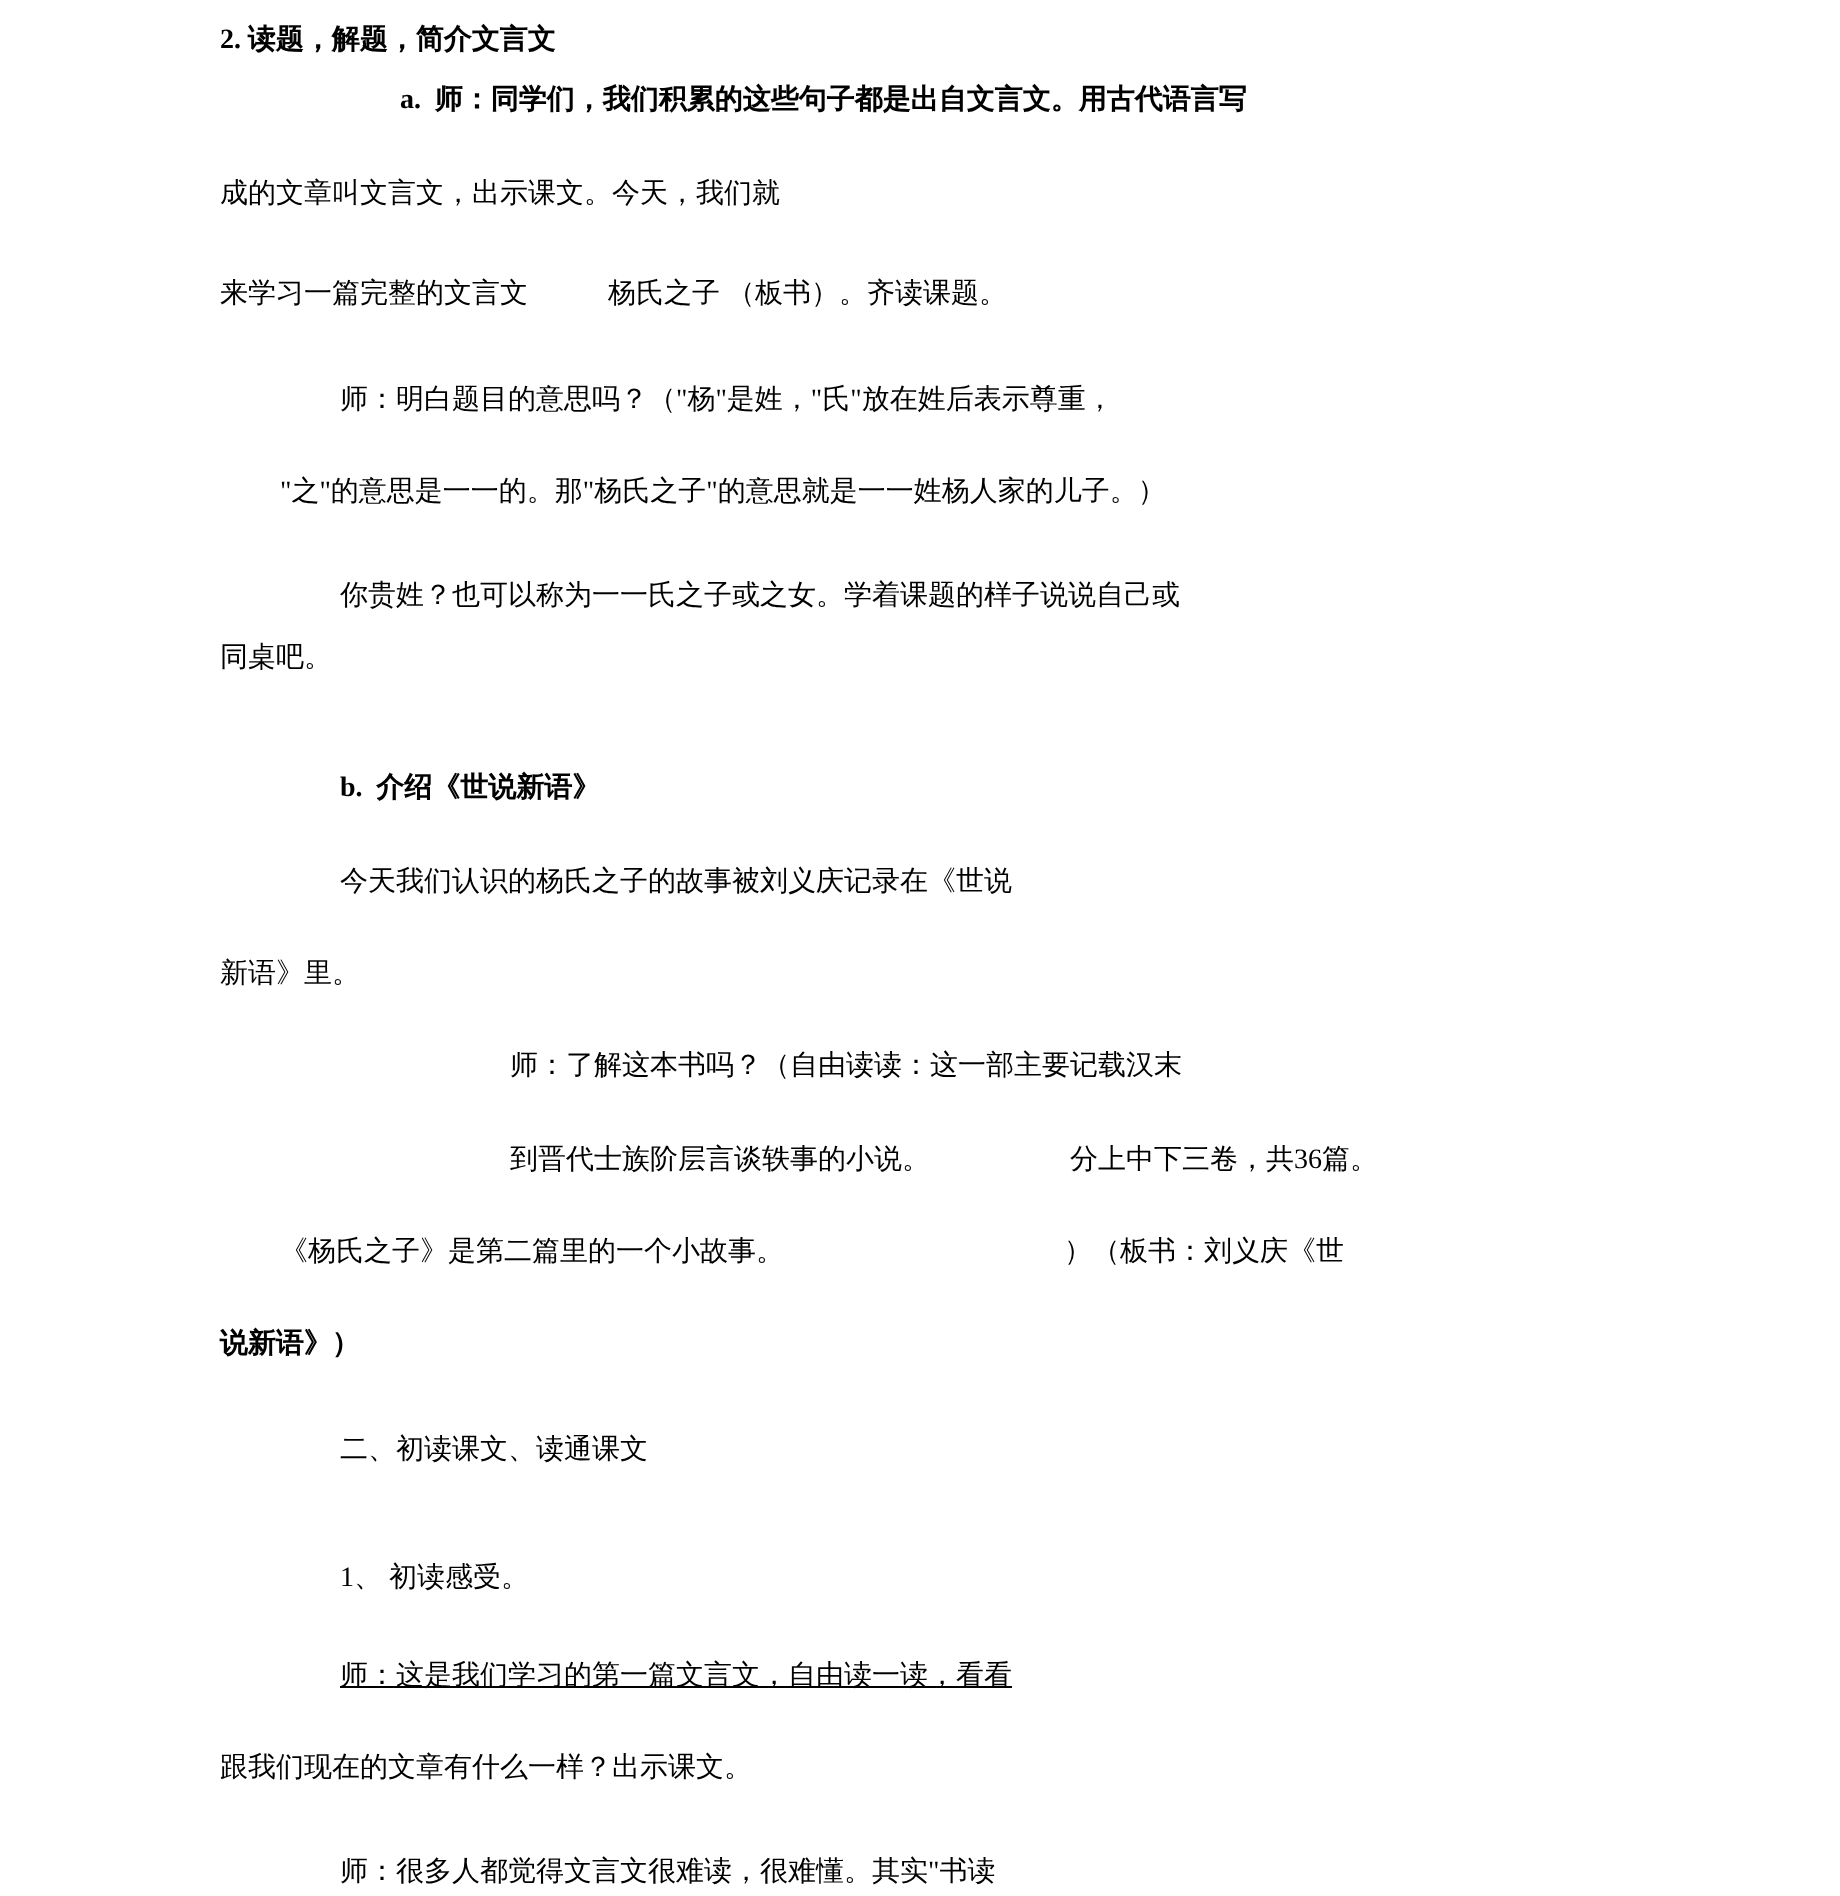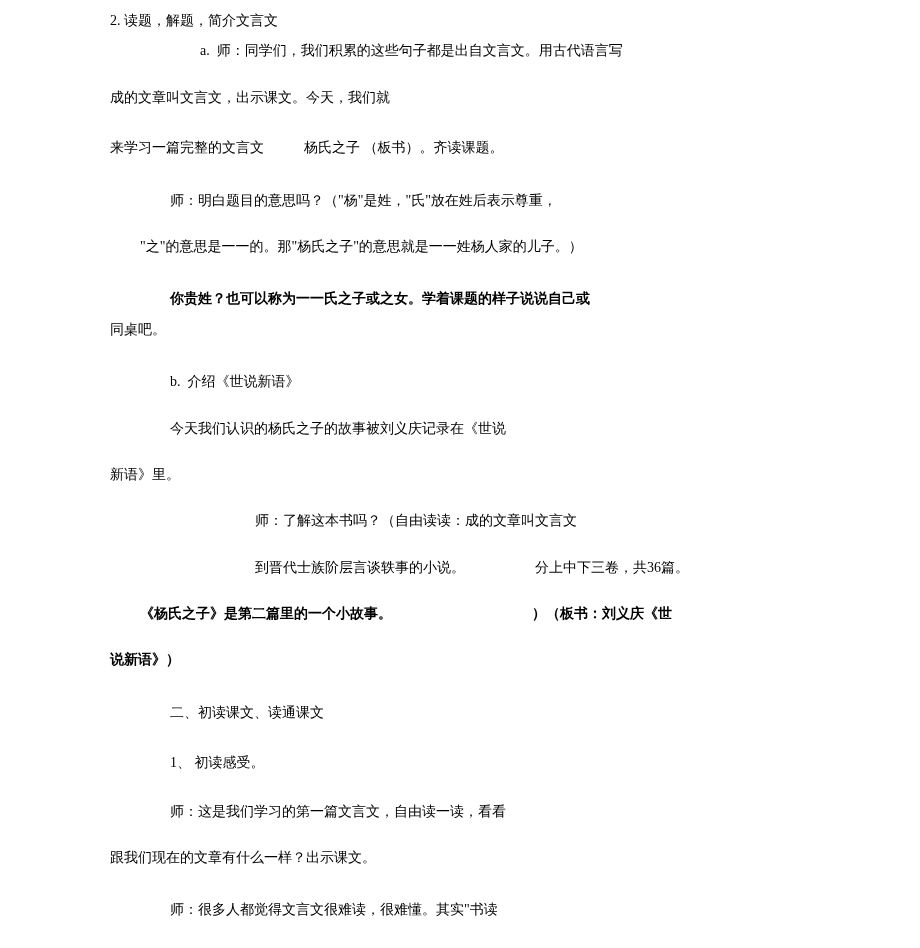--- a/index.html
+++ b/index.html
@@ -16,36 +16,35 @@
       color: #000000;
       line-height: 1.6;
       padding: 10px 110px 20px 110px;
       position: relative;
     }
     .line {
       margin-bottom: 24px;
     }
     .line-tight {
       margin-bottom: 8px;
-      font-weight: bold;
     }
     .indent-1 {
       padding-left: 30px;
     }
     .indent-2 {
       padding-left: 60px;
     }
     .indent-3 {
       padding-left: 90px;
     }
     .indent-4 {
       padding-left: 145px;
     }
     .bold {
-      font-weight: normal;
+      font-weight: bold;
     }
     .gap-small {
       display: inline-block;
       width: 40px;
     }
     .gap-med {
       display: inline-block;
       width: 70px;
     }
     .gap-large {
@@ -67,39 +66,39 @@
 </div>
 
 <div class="line indent-2" style="margin-top:30px;">师：明白题目的意思吗？（"杨"是姓，"氏"放在姓后表示尊重，</div>
 
 <div class="line indent-1">"之"的意思是一一的。那"杨氏之子"的意思就是一一姓杨人家的儿子。）</div>
 
 <div class="line-tight indent-2" style="margin-top:30px;">你贵姓？也可以称为一一氏之子或之女。学着课题的样子说说自己或</div>
 
 <div class="line">同桌吧。</div>
 
-<div class="line indent-2 bold" style="margin-top:30px;">b.&nbsp;&nbsp;介绍《世说新语》</div>
+<div class="line indent-2 bold" style="margin-top:43px;">b.&nbsp;&nbsp;介绍《世说新语》</div>
 
 <div class="line indent-2" style="">今天我们认识的杨氏之子的故事被刘义庆记录在《世说</div>
 
 <div class="line">新语》里。</div>
 
-<div class="line indent-4">师：了解这本书吗？（自由读读：成的文章叫文言文</div>
+<div class="line indent-4">师：了解这本书吗？（自由读读：这一部主要记载汉末</div>
 
 <div class="line indent-4">
   <span>到晋代士族阶层言谈轶事的小说。</span><span class="gap-med"></span><span>分上中下三卷，共36篇。</span>
 </div>
 
 <div class="line-tight indent-1">
   <span>《杨氏之子》是第二篇里的一个小故事。</span><span class="gap-large"></span><span>）（板书：刘义庆《世</span>
 </div>
 
 <div class="line" style="margin-top:24px;font-weight:bold;">说新语》）</div>
 
 <div class="line indent-2" style="margin-top:30px;">二、初读课文、读通课文</div>
 
-<div class="line indent-2" style="margin-top:28px;">1、&nbsp;初读感受。</div>
+<div class="line indent-2" style="margin-top:42px;">1、&nbsp;初读感受。</div>
 
-<div class="line indent-2" style="margin-top:26px;">师：这是我们学习的第一篇文言文，自由读一读，看看</div>
+<div class="line indent-2" style="margin-top:26px;text-decoration:underline;">师：这是我们学习的第一篇文言文，自由读一读，看看</div>
 
 <div class="line">跟我们现在的文章有什么一样？出示课文。</div>
 
 <div class="line indent-2" style="margin-top:30px;">师：很多人都觉得文言文很难读，很难懂。其实"书读</div>
 
 </body></html>

